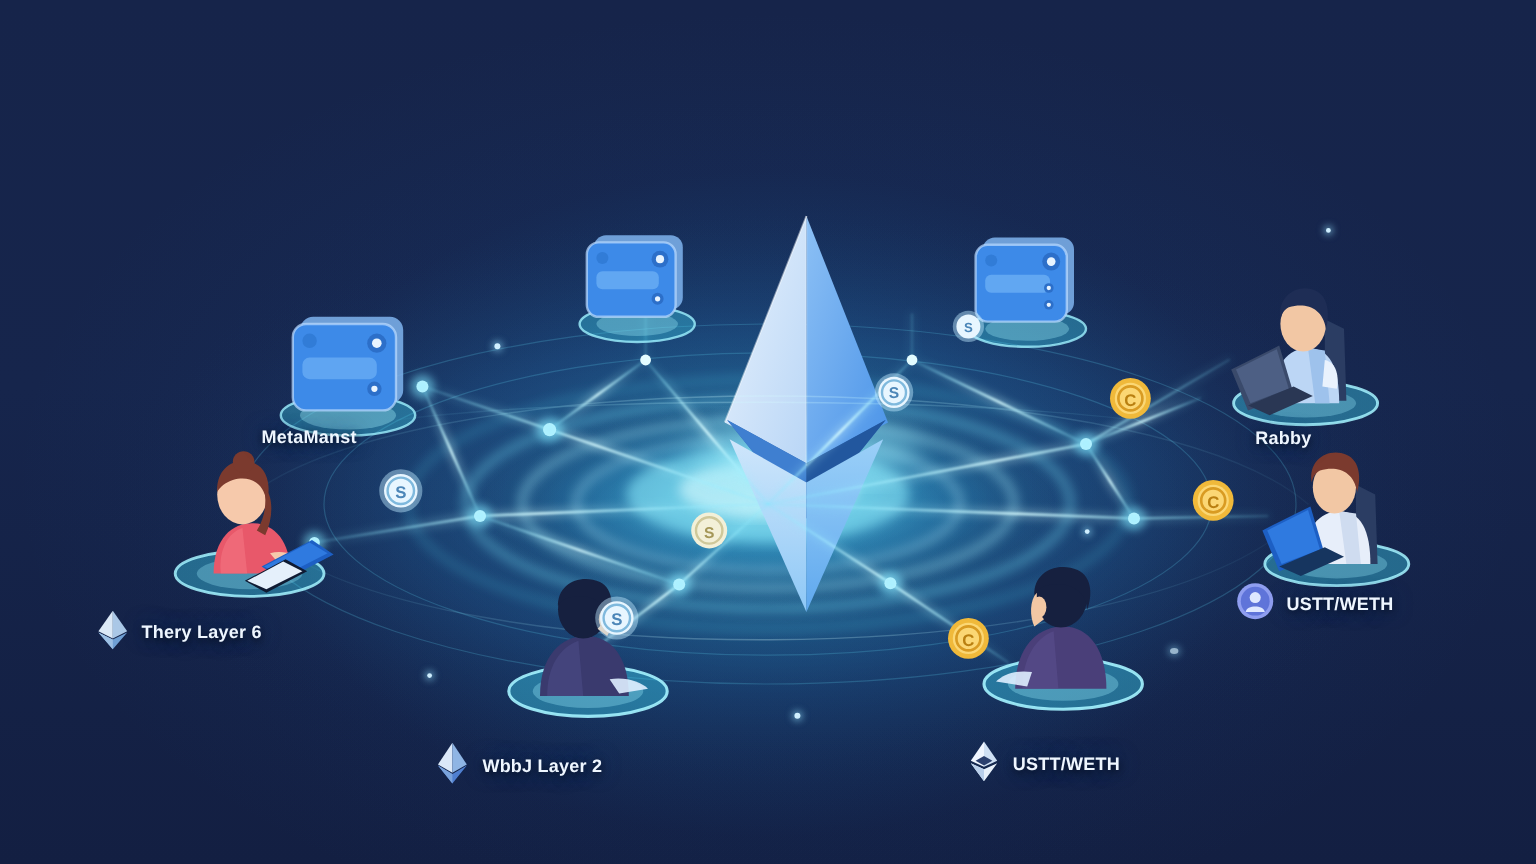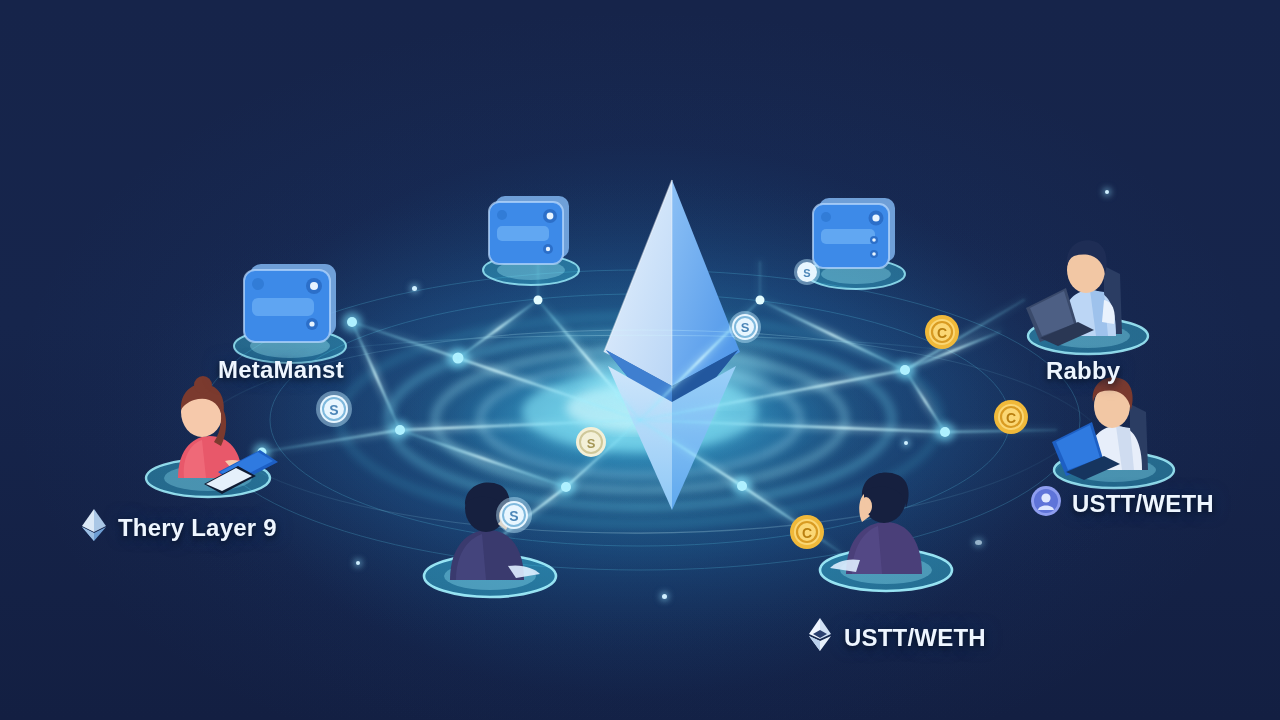--- a/index.html
+++ b/index.html
@@ -24,21 +24,21 @@
   .nodewrap { position:absolute; z-index:5; }
 
   
   .label {
     position:absolute; z-index:20;
     display:flex; align-items:center; gap:10px;
     color:#eef6ff; font-size:21px; font-weight:700;
     letter-spacing:.2px; white-space:nowrap;
     text-shadow:0 2px 7px rgba(0,0,0,.75), 0 0 16px rgba(20,60,120,.8);
   }
-  .label.big { font-size:24px; }
+  .label.big { font-size:15px; }
   .label .ic { flex:0 0 auto; display:block; }
 
   
   .coin { position:absolute; z-index:9; }
 
   
   .spark { position:absolute; border-radius:50%; z-index:3;
            background:#cfefff; box-shadow:0 0 6px 2px rgba(150,225,255,.55); }
 </style>
 </head>
@@ -457,23 +457,34 @@
 
   <div class="label big" style="left:80px; top:508px;">
     <span class="ic">
       <svg width="28" height="34" viewBox="0 0 28 34">
         <polygon points="14,1 2,18 14,24" fill="#dce9f7"></polygon>
         <polygon points="14,1 26,18 14,24" fill="#aac7e6"></polygon>
         <polygon points="2,19 14,25 26,19 14,33" fill="#6f9fd4"></polygon>
         <polygon points="2,19 14,25 14,33" fill="#9dc0e4"></polygon>
       </svg>
     </span>
-    <span>Thery Layer 9</span>
-  </div>
-
+    <span>Thery Layer 6</span>
+  </div>
+
+  <div class="label big" style="left:362px; top:618px;">
+    <span class="ic">
+      <svg width="30" height="36" viewBox="0 0 30 36">
+        <polygon points="15,1 3,19 15,26" fill="#dbe8f8"></polygon>
+        <polygon points="15,1 27,19 15,26" fill="#8fb5e4"></polygon>
+        <polygon points="3,20 15,27 27,20 15,35" fill="#4f7fd0"></polygon>
+        <polygon points="3,20 15,27 15,35" fill="#7aa3dc"></polygon>
+      </svg>
+    </span>
+    <span>WbbJ Layer 2</span>
+  </div>
 
   <div class="label big" style="left:806px; top:617px;">
     <span class="ic">
       <svg width="28" height="36" viewBox="0 0 28 36">
         <polygon points="14,1 3,17 14,22" fill="#f0f6ff"></polygon>
         <polygon points="14,1 25,17 14,22" fill="#cfe0f4"></polygon>
         <polygon points="3,19 14,24 25,19 14,34" fill="#e8f1fb"></polygon>
         <polygon points="3,19 14,24 14,34" fill="#b9d0ec"></polygon>
         <polygon points="7,17 14,21 21,17 14,13" fill="#2a3f6e"></polygon>
       </svg>

